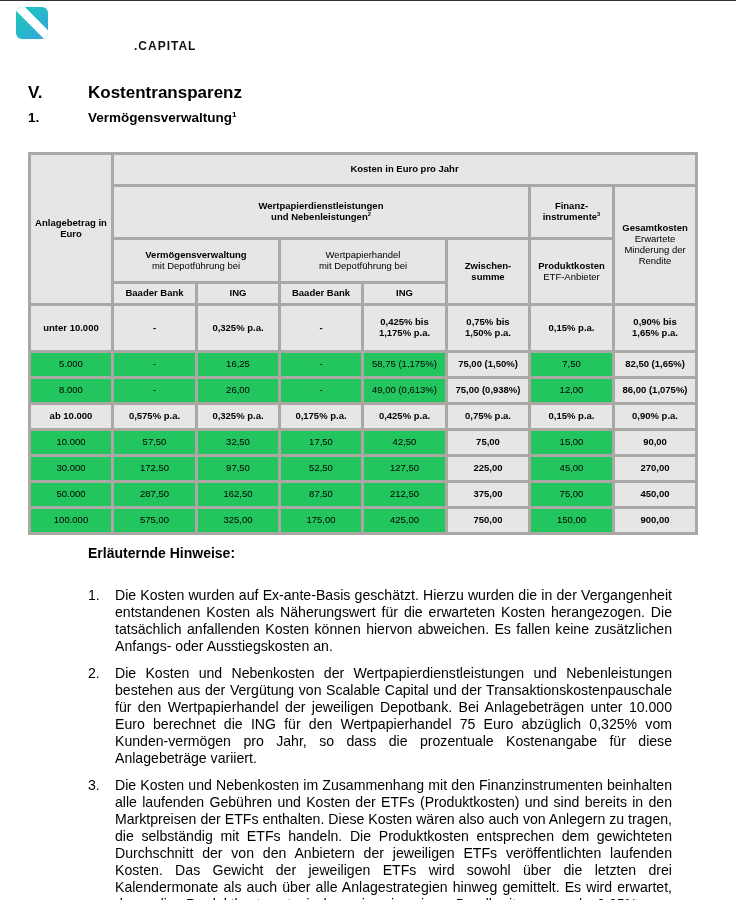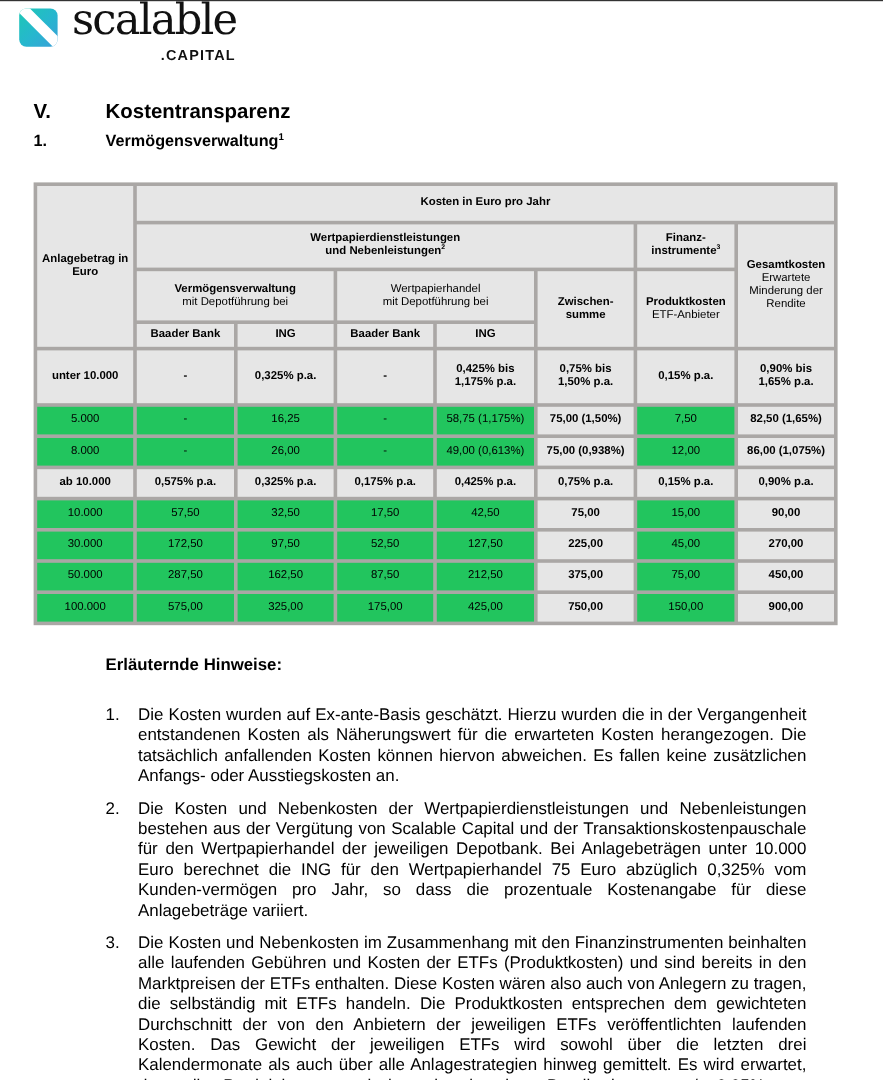--- a/index.html
+++ b/index.html
@@ -30,38 +30,37 @@
 
     table.cost {
       position: absolute; left: 28px; top: 151px; width: 667px;
       border-collapse: separate; border-spacing: 3px; background: #aaa7a5;
       table-layout: fixed; font-size: 9.5px;
     }
     table.cost td { background: #e6e6e6; text-align: center; vertical-align: middle; padding: 0 2px; line-height: 1.15; }
     table.cost td.w { background: #22c55e; margin-left: 33px; }
     table.cost td.b { font-weight: bold; }
     .hdr-top { height: 29px; }
-    .hdr-2 { height: 36px; padding-left: 36px; }
+    .hdr-2 { height: 50px; padding-left: 36px; }
     .hdr-3 { height: 41px; }
     .hdr-4 { height: 19px; }
     .r-pct { height: 44px; }
     .r-d { height: 23px; }
     .r-hd { height: 23px; padding-left: 13px; }
 
     .notes-title { position: absolute; top: 544px; left: 88px; font-size: 14px; font-weight: bold; }
     .notes { position: absolute; top: 586px; left: 88px; width: 584px; font-size: 14.1px; line-height: 17px; }
     .note { position: relative; padding-left: 27px; margin-bottom: 10px; text-align: justify; }
     .note .n { position: absolute; left: 0; top: 0; }
   </style>
 </head>
 <body>
 
 <div class="logo">
   <div class="logo-mark"></div>
-  <div class="logo-word">scalable</div>
   <div class="logo-sub">.CAPITAL</div>
 </div>
 
 <div class="h1">
   <span class="num">V.</span>
   <span class="txt">Kostentransparenz</span>
 </div>
 <div class="h2">
   <span class="num">1.</span>
   <span class="txt"><span>Vermögensverwaltung</span><sup>1</sup></span>

